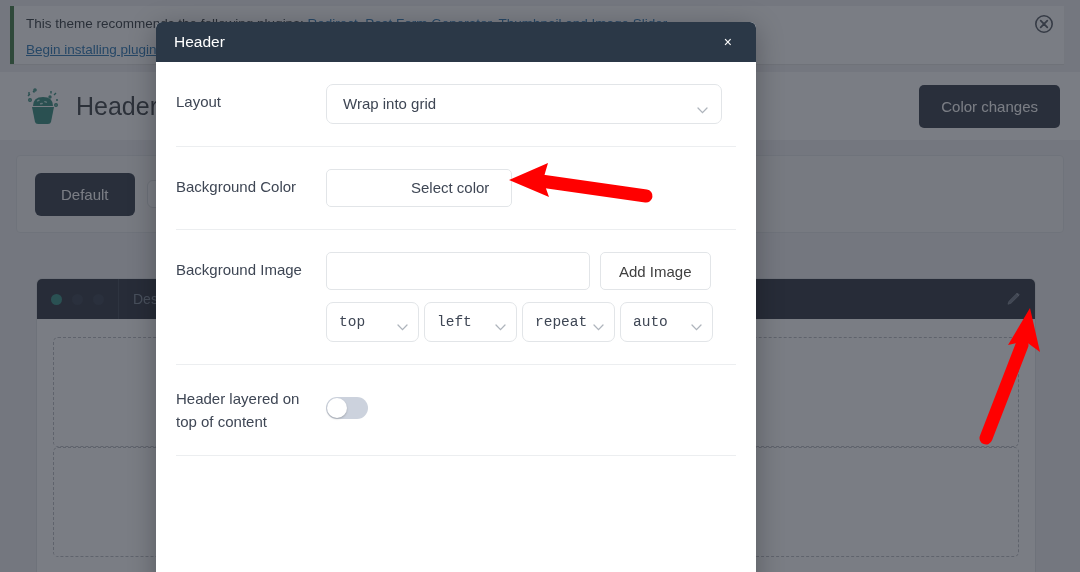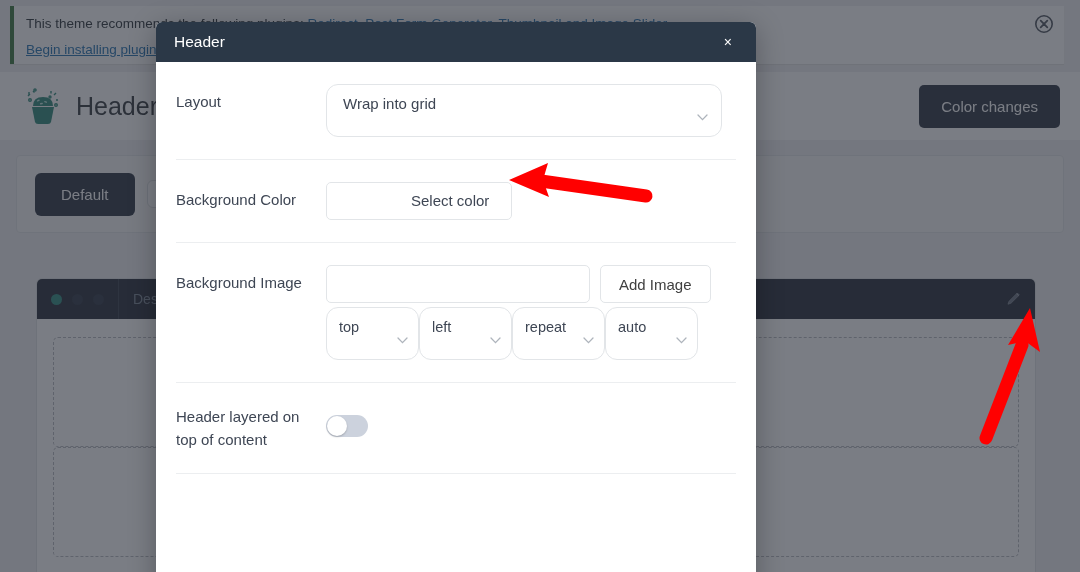--- a/index.html
+++ b/index.html
@@ -201,22 +201,22 @@
     padding-top: 6px;
   }
   .field-control { flex: 1; }
 
   
   .sel {
     position: relative;
     display: inline-block;
     background: #fff;
     border: 1px solid #e2e5e8;
-    border-radius: 12px;
-    height: 53px;
+    border-radius: 7px;
+    height: 40px;
   }
   .sel-text {
     display: block;
     font-size: 15px;
     color: #3e4654;
     line-height: 38px;
     padding: 0 40px 0 14px;
     white-space: nowrap;
   }
   .sel .chev {
@@ -281,21 +281,23 @@
     background: #fff;
     font-size: 15px;
     color: #404040;
     font-family: inherit;
     padding: 0 18px;
     cursor: pointer;
     white-space: nowrap;
   }
   .sub-selects {
     display: flex;
-    margin-top: 4px;
+    gap: 5px;
+    margin-top: 12px;
+    font-family: Liberation Mono, monospace;
   }
 
   
   .toggle {
     width: 42px; height: 22px;
     border-radius: 11px;
     background: #ccd2dd;
     position: relative;
     cursor: pointer;
     margin-top: 10px;

